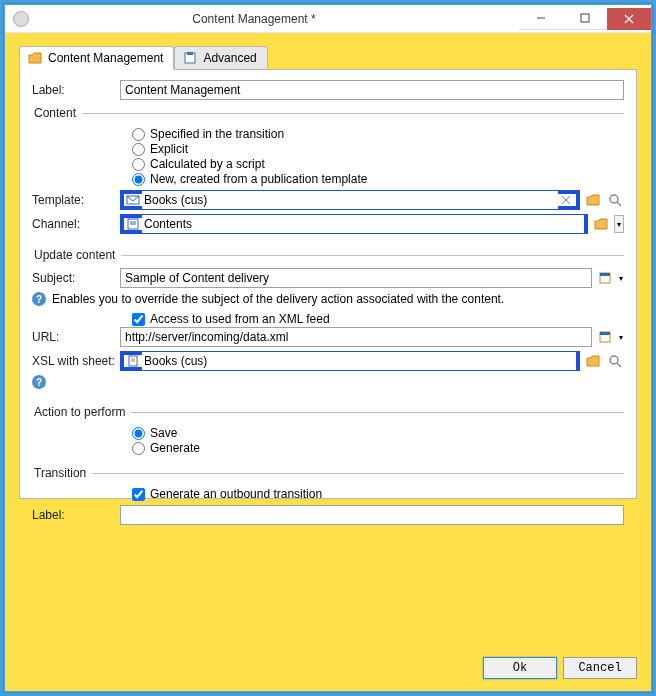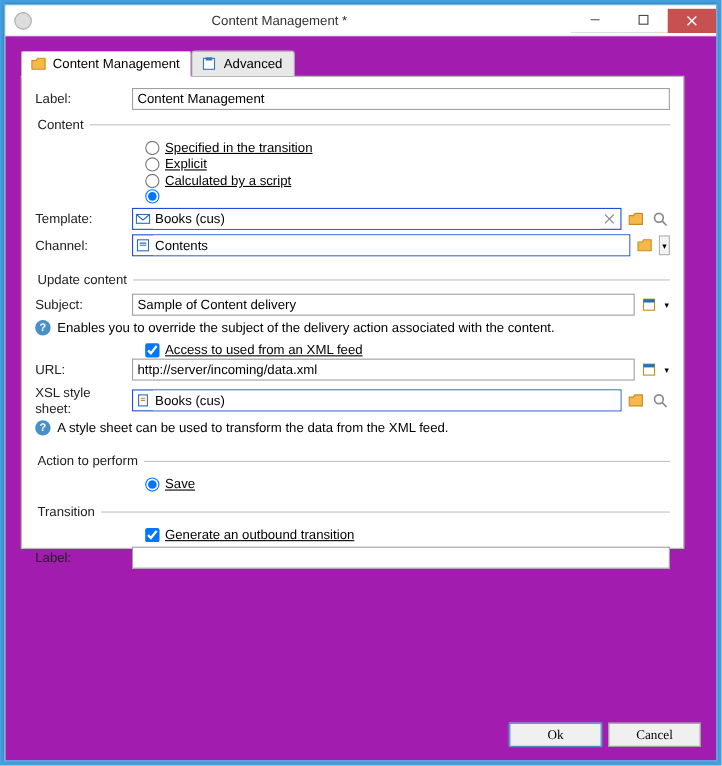--- a/index.html
+++ b/index.html
@@ -62,22 +62,22 @@
     border-bottom: 1px solid #ddd;
   }
   .win-close {
     background: #c75050;
     color: #fff;
   }
   .client {
     position: absolute;
     left: 0; top: 28px;
     right: 0; bottom: 0;
-    background: #a21caf;
-    padding: 12px 29px 10px 14px;
+    background: #fde047;
+    padding: 12px 14px 10px 14px;
   }
   .tabstrip {
     display: flex;
     margin-bottom: 0;
   }
   .tab {
     padding: 4px 10px 4px 8px;
     border: 1px solid #b7b7b7;
     background: #e8e8e8;
     display: flex;
@@ -137,30 +137,29 @@
   legend {
     padding-right: 6px;
     color: #222;
     font-size: 12px;
   }
   .radio-row, .check-row {
     display: flex;
     align-items: center;
     margin: 1px 0 1px 100px;
     gap: 5px;
-    text-decoration: underline;
   }
   input[type=radio], input[type=checkbox] {
     margin: 0;
   }
   .icon-field {
     flex: 1;
     display: flex;
     align-items: center;
-    border: 1px solid #1d4ed8;
+    border: 4px solid #1d4ed8;
     height: 20px;
     background: #fff;
     position: relative;
   }
   .icon-field-prefix {
     width: 18px;
     display: flex;
     align-items: center;
     justify-content: center;
   }
@@ -218,25 +217,25 @@
     font-size: 8px;
   }
   .bottom-buttons {
     position: absolute;
     right: 14px;
     bottom: 12px;
     display: flex;
     gap: 6px;
   }
   .btn {
-    width: 84px;
+    width: 74px;
     height: 22px;
     border: 1px solid #999;
     background: #f0f0f0;
-    font-family: Liberation Serif, serif;
+    font-family: Liberation Mono, monospace;
     font-size: 12px;
     cursor: default;
     text-align: center;
   }
   .btn.primary {
     border: 1px solid #3d87c8;
     box-shadow: 0 0 2px #66a6dd;
   }
 </style>
 </head>
@@ -305,20 +304,21 @@
         <div class="radio-row">
           <input type="radio" name="content" style="">
           <span>Explicit</span>
         </div>
         <div class="radio-row">
           <input type="radio" name="content" style="">
           <span>Calculated by a script</span>
         </div>
         <div class="radio-row">
           <input type="radio" name="content" checked="" style="">
+          <span>New, created from a publication template</span>
         </div>
 
         <div class="row" style="margin-top:4px;">
           <span class="lbl">Template:</span>
           <div class="icon-field">
             <span class="icon-field-prefix">
               <svg width="14" height="12">
                   <rect x="1" y="2" width="12" height="8" fill="#fff" stroke="#2b6db3"></rect>
                   <path d="M1 2 L7 7 L13 2" fill="none" stroke="#2b6db3"></path>
                 </svg>
@@ -396,21 +396,21 @@
           <span class="extra-icon-btn">
             <svg width="14" height="12">
                 <rect x="2" y="1" width="10" height="10" fill="#fff" stroke="#c98b20"></rect>
                 <rect x="2" y="1" width="10" height="3" fill="#2b6db3"></rect>
               </svg>
           </span>
           <span style="width:6px;text-align:center;font-size:8px;">▾</span>
         </div>
 
         <div class="row">
-          <span class="lbl lbl-wide">XSL style sheet:</span>
+          <span class="lbl lbl-wide">XSL with sheet:</span>
           <div class="icon-field">
             <span class="icon-field-prefix">
               <svg width="14" height="12">
                   <rect x="3" y="1" width="8" height="10" fill="#fff" stroke="#2b6db3"></rect>
                   <line x1="5" y1="4" x2="9" y2="4" stroke="#e07a30"></line>
                   <line x1="5" y1="6" x2="9" y2="6" stroke="#e07a30"></line>
                 </svg>
             </span>
             <input class="icon-field-text" type="text" value="Books (cus)" style="">
           </div>
@@ -422,29 +422,32 @@
           <span class="extra-icon-btn">
             <svg width="14" height="14">
                 <circle cx="6" cy="6" r="4" fill="none" stroke="#888" stroke-width="1.5"></circle>
                 <line x1="9" y1="9" x2="13" y2="13" stroke="#888" stroke-width="1.5"></line>
               </svg>
           </span>
         </div>
 
         <div class="hint">
           <span class="help-icon">?</span>
-          <span>A style sheet can be used to transform the data from the XML feed.</span>
         </div>
       </fieldset>
 
       <fieldset>
         <legend>Action to perform</legend>
         <div class="radio-row">
           <input type="radio" name="action" checked="" style="">
           <span>Save</span>
+        </div>
+        <div class="radio-row">
+          <input type="radio" name="action" style="">
+          <span>Generate</span>
         </div>
       </fieldset>
 
       <fieldset>
         <legend>Transition</legend>
         <div class="check-row">
           <input type="checkbox" checked="" style="">
           <span>Generate an outbound transition</span>
         </div>
         <div class="row" style="margin-top:4px;">

